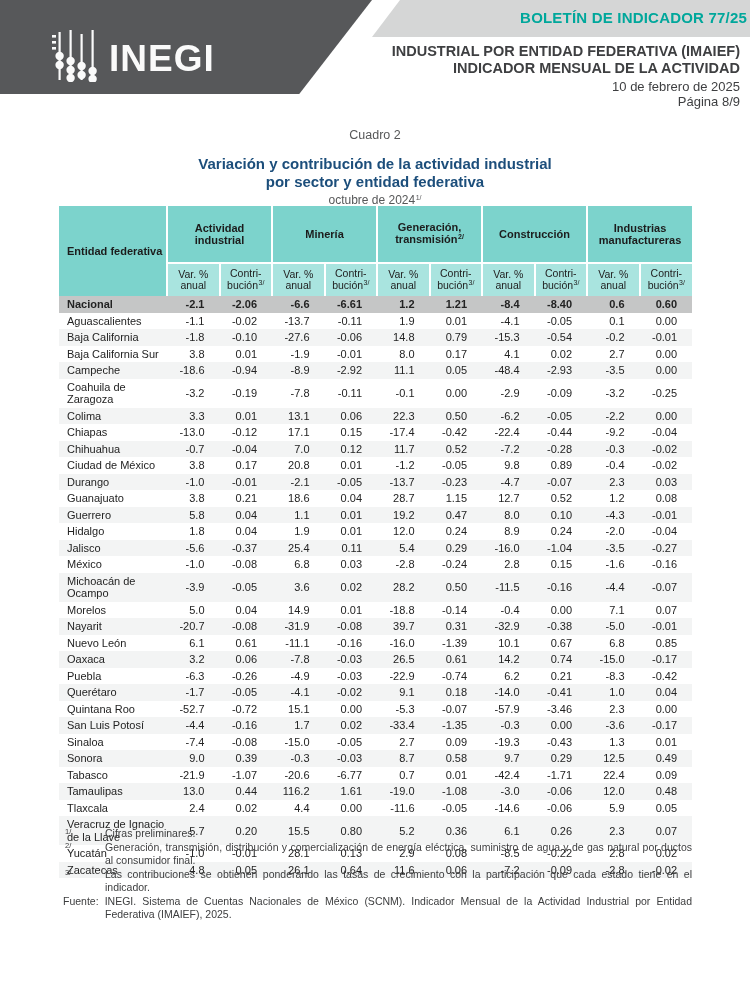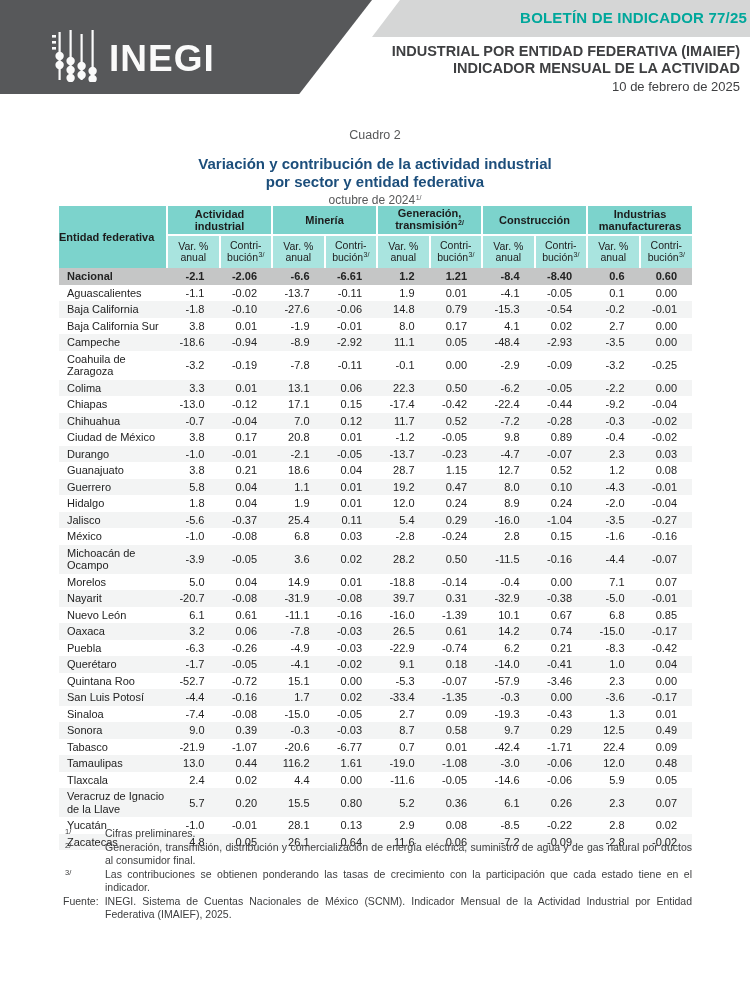--- a/index.html
+++ b/index.html
@@ -28,24 +28,24 @@
   .caption .t1{font-size:15px;font-weight:bold;color:#1C4E7B;line-height:18px;margin-top:12px;}
   .caption .t2{font-size:15px;font-weight:bold;color:#1C4E7B;line-height:18px;}
   .caption .per{font-size:12px;color:#565758;line-height:15px;margin-top:2px;}
   .caption .sn{font-size:12px;color:#565758;line-height:14px;}
   .sup{font-size:7px;position:relative;top:-4px;margin-left:0.5px;}
   
   .table-wrap{position:absolute;top:206px;left:59px;width:633px;}
   table{border-collapse:collapse;width:633px;table-layout:fixed;}
   col.c-lbl{width:108px;} col.c-v{width:52.5px;}
   th.lbl{background:#7CD3CC;font-weight:bold;font-size:11px;text-align:left;
-         padding:2px 2px 2px 0;color:#1C1C1C;vertical-align:middle;line-height:12.5px;}
+         padding:2px 2px 2px 8px;color:#1C1C1C;vertical-align:middle;line-height:12.5px;}
   th.grp{background:#7CD3CC;font-weight:bold;font-size:11px;line-height:12px;color:#1C1C1C;
          border-left:2px solid #fff;border-bottom:2px solid #fff;height:28px;
-         text-align:center;vertical-align:middle;padding:0 0;}
+         text-align:center;vertical-align:middle;padding:14px 0;}
   th.sub{background:#A9E4DF;font-weight:normal;font-size:10.5px;line-height:11.5px;color:#222;
          border-left:2px solid #fff;height:28px;text-align:center;vertical-align:middle;padding:2px 2px;}
   tbody th.rowlbl{font-weight:normal;font-size:11px;line-height:12.5px;text-align:left;
                   padding:2px 2px 2px 8px;color:#232323;vertical-align:middle;}
   tbody td{font-size:11px;line-height:12px;text-align:right;padding:2px 15px 2px 0;
            color:#232323;height:12.5px;vertical-align:middle;}
   tr.nacional{background:#C5C6C6;}
   tr.nacional th,tr.nacional td{font-weight:bold;}
   tr.alt{background:#F3F4F4;}
   
@@ -88,20 +88,21 @@
         </svg>
       </span>
       <span class="logo-text">INEGI</span>
     </div>
   </div>
 
   <div class="doc-title">
     <div class="t">INDUSTRIAL POR ENTIDAD FEDERATIVA (IMAIEF)</div>
     <div class="t">INDICADOR MENSUAL DE LA ACTIVIDAD</div>
     <div class="d">10 de febrero de 2025</div>
+    <div class="p">Página 8/9</div>
   </div>
 
   <div class="caption">
     <div class="cuadro">Cuadro 2</div>
     <div class="t1">Variación y contribución de la actividad industrial</div>
     <div class="t2">por sector y entidad federativa</div>
     <div class="per"><span>octubre de 2024</span><span class="sup">1/</span></div>
     <div class="sn">(variación porcentual real anual)</div>
   </div>
 

